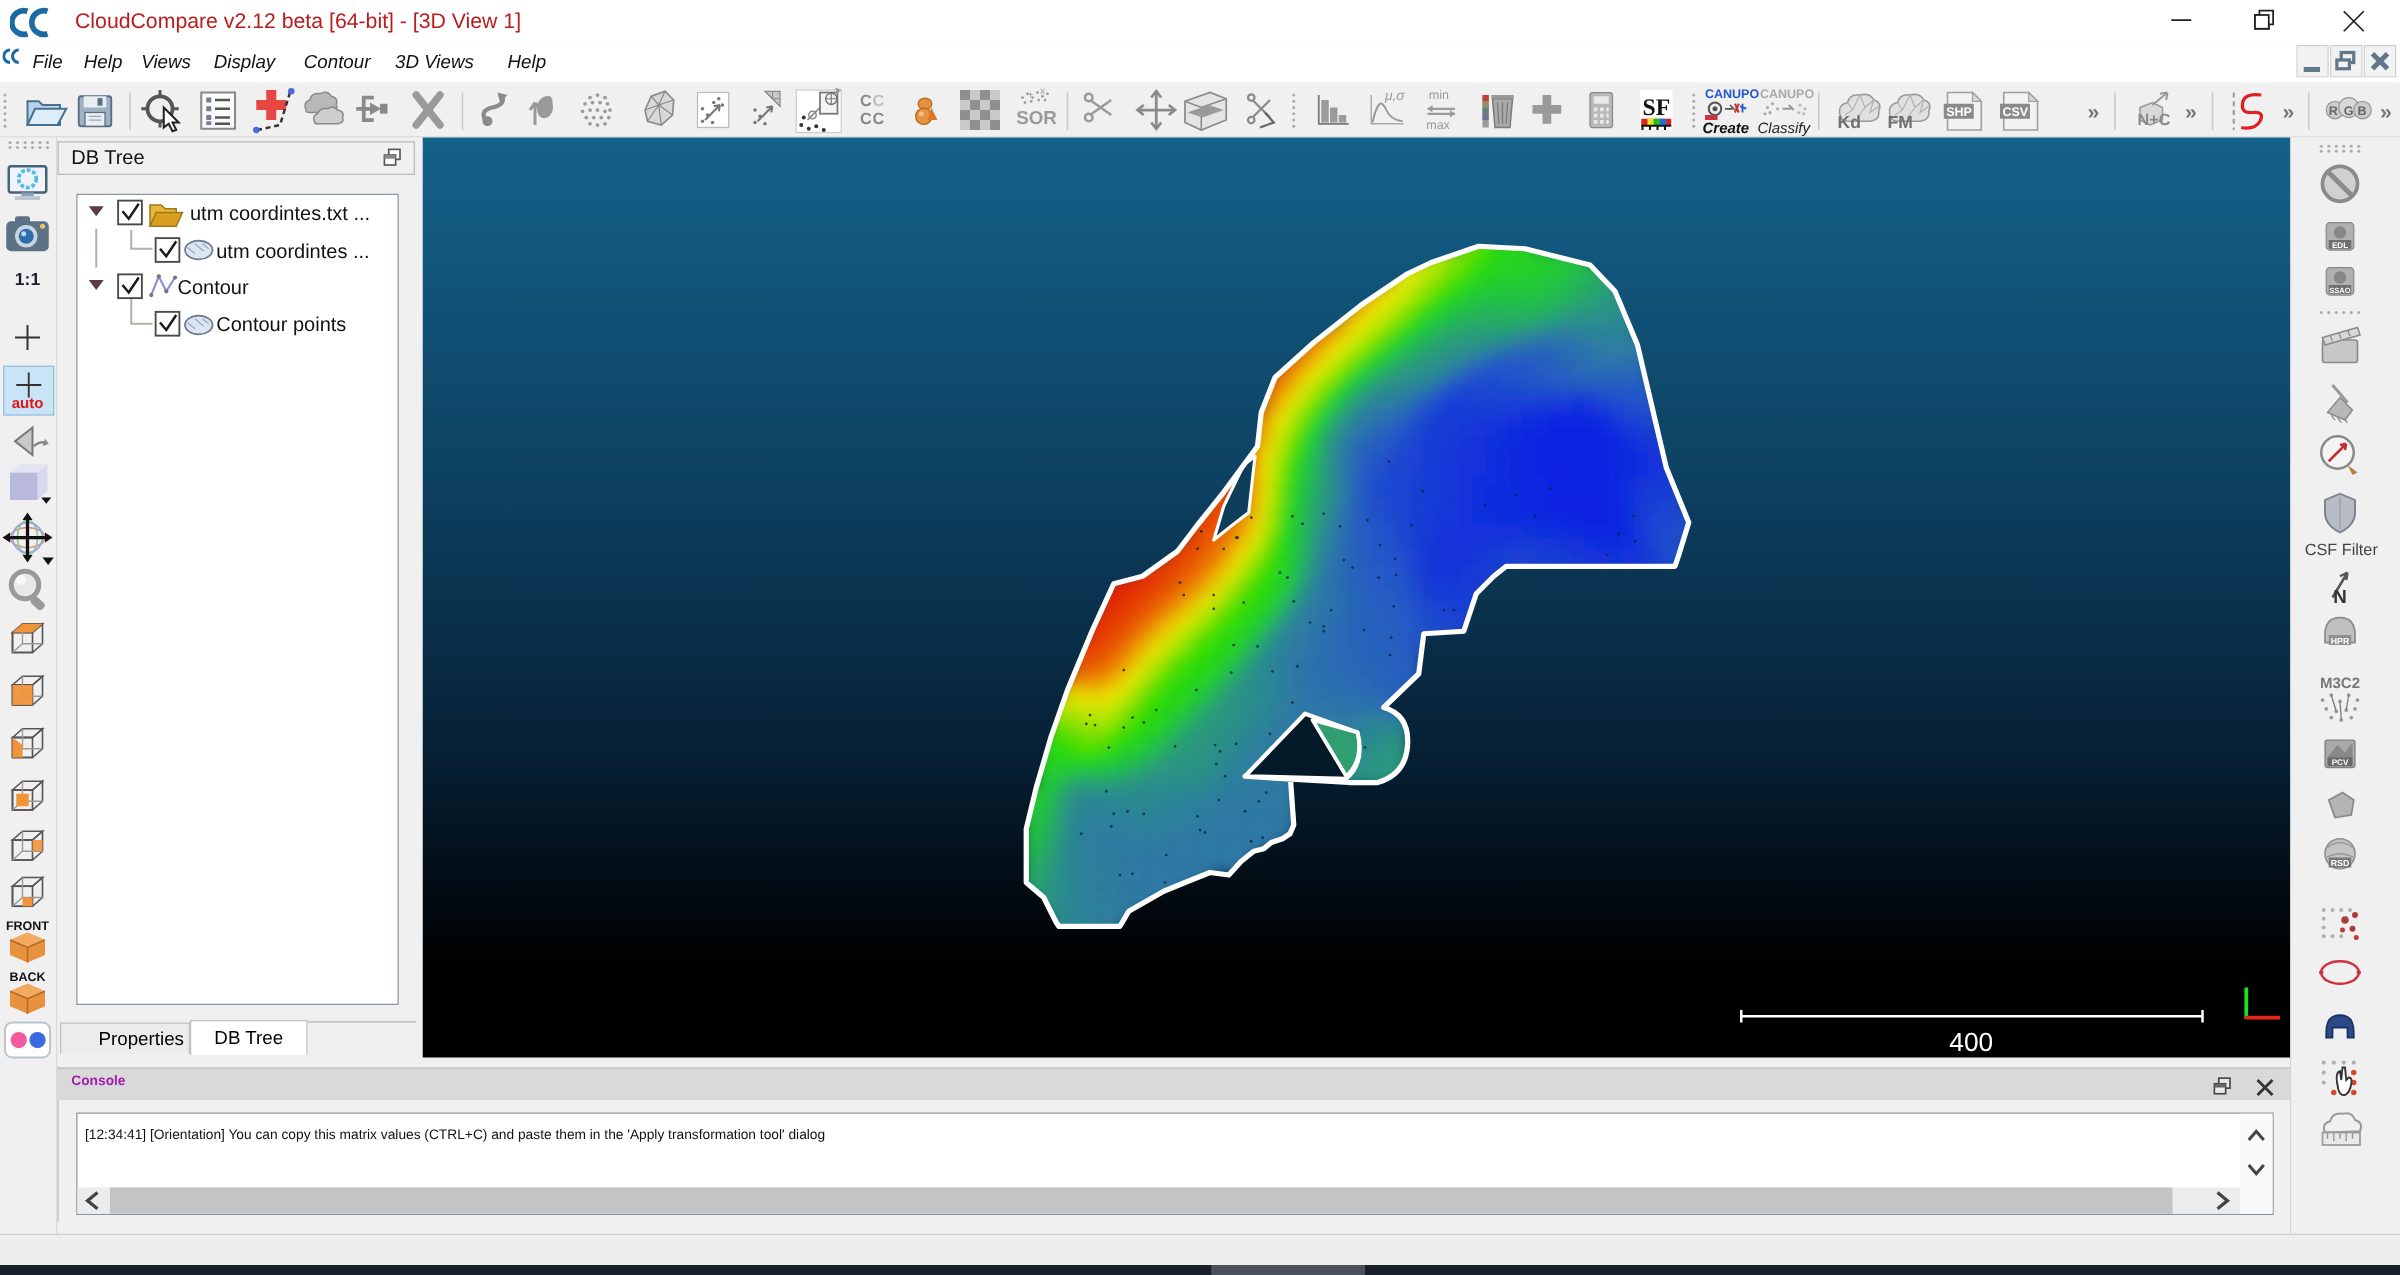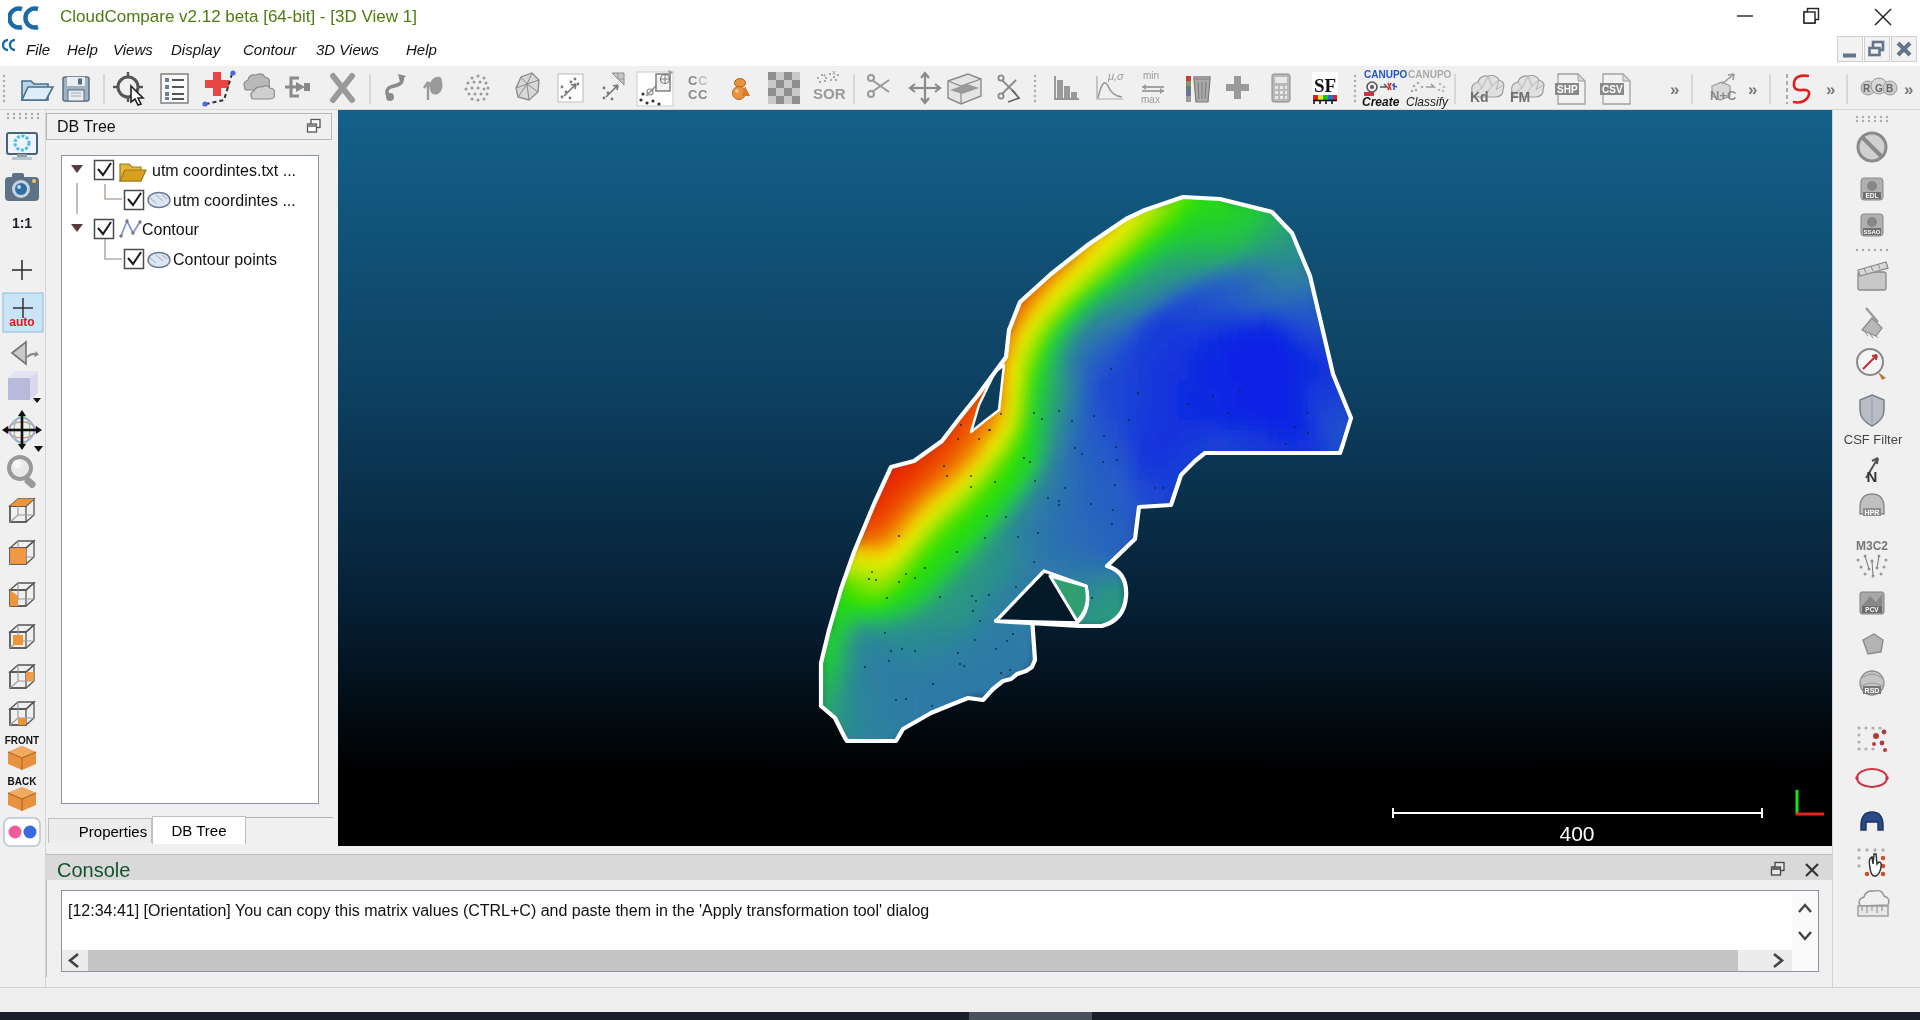--- a/index.html
+++ b/index.html
@@ -1,20 +1,20 @@
 <!DOCTYPE html>
 <html><head>
 <meta charset="utf-8">
 <style>
 * { margin:0; padding:0; box-sizing:border-box; }
 html,body { width:1920px; height:1020px; overflow:hidden; background:#f0f0f0;
   font-family:"Liberation Sans", sans-serif; }
 .abs { position:absolute; }
 #titlebar { left:0; top:0; width:1920px; height:35px; background:#ffffff; }
-#titletext { left:60px; top:7px; font-size:17px; color:#4d7c0f; }
+#titletext { left:60px; top:7px; font-size:17px; color:#b91c1c; }
 #menubar { left:0; top:35px; width:1920px; height:31px; background:#ffffff; }
 .menuitem { top:41px; font-size:15px; color:#111;font-style:italic; }
 #toolbar { left:0; top:66px; width:1920px; height:44px; background:#f0f0f0;
   border-bottom:1px solid #d8d8d8; }
 #leftbar { left:0; top:110px; width:46px; height:877px; background:#f0f0f0;
   border-right:1px solid #d4d4d4; }
 #dbpanel { left:46px; top:110px; width:292px; height:877px; background:#f0f0f0; }
 #dbheader { left:46px; top:113px; width:286px; height:27px; background:#f0f0f0;
   border:1px solid #b8b8b8; }
 #dbheader span { position:absolute; left:10px; top:4px; font-size:16px; color:#111; }
@@ -25,24 +25,24 @@
 #tabdb { left:152px; top:816px; width:94px; height:28px; background:#ffffff;
   border:1px solid #c0c0c0; border-bottom:none; text-align:center; padding-top:5px; font-size:15px;}
 #viewport { left:338px; top:110px; width:1494px; height:736px;
   background:linear-gradient(to bottom, #14618a 0%, #0d4061 38%, #061f33 68%, #000000 90%); }
 #rightbar { left:1832px; top:110px; width:88px; height:877px; background:#f0f0f0;
   border-left:1px solid #d4d4d4; }
 #console { left:46px; top:853px; width:1786px; height:124px; background:#f0f0f0;
   border-left:1px solid #c0c0c0; }
 #consoleheader { left:46px; top:854px; width:1786px; height:26px; background:#d9d9d9;
   border-top:1px solid #c0c0c0; }
-#consoleheader span { position:absolute; left:11px; top:4px; font-size:20px; color:#14532d; }
+#consoleheader span { position:absolute; left:11px; top:4px; font-size:11px; color:#a21caf;font-weight:bold; }
 #consolebox { left:61px; top:890px; width:1758px; height:82px; background:#ffffff;
   border:1px solid #8a93a2; }
-#consoletext { left:68px; top:902px; font-size:16px; color:#111; }
+#consoletext { left:68px; top:902px; font-size:11px; color:#111; }
 #statusbar { left:0; top:987px; width:1920px; height:25px; background:#eeeeee;
   border-top:1px solid #d0d0d0; }
 #taskbar { left:0; top:1012px; width:1920px; height:8px; background:#1a202b; }
 #taskseg { left:969px; top:1012px; width:123px; height:8px; background:#49525c; }
 </style>
 </head>
 <body>
 <div class="abs" id="titlebar"></div>
 <svg class="abs" style="left:8px;top:5px" width="42" height="26" viewBox="0 0 42 26">
 <path d="M14 4 A9.5 9.5 0 1 0 14 22" fill="none" stroke="#1b6aa4" stroke-width="4.5"></path>

